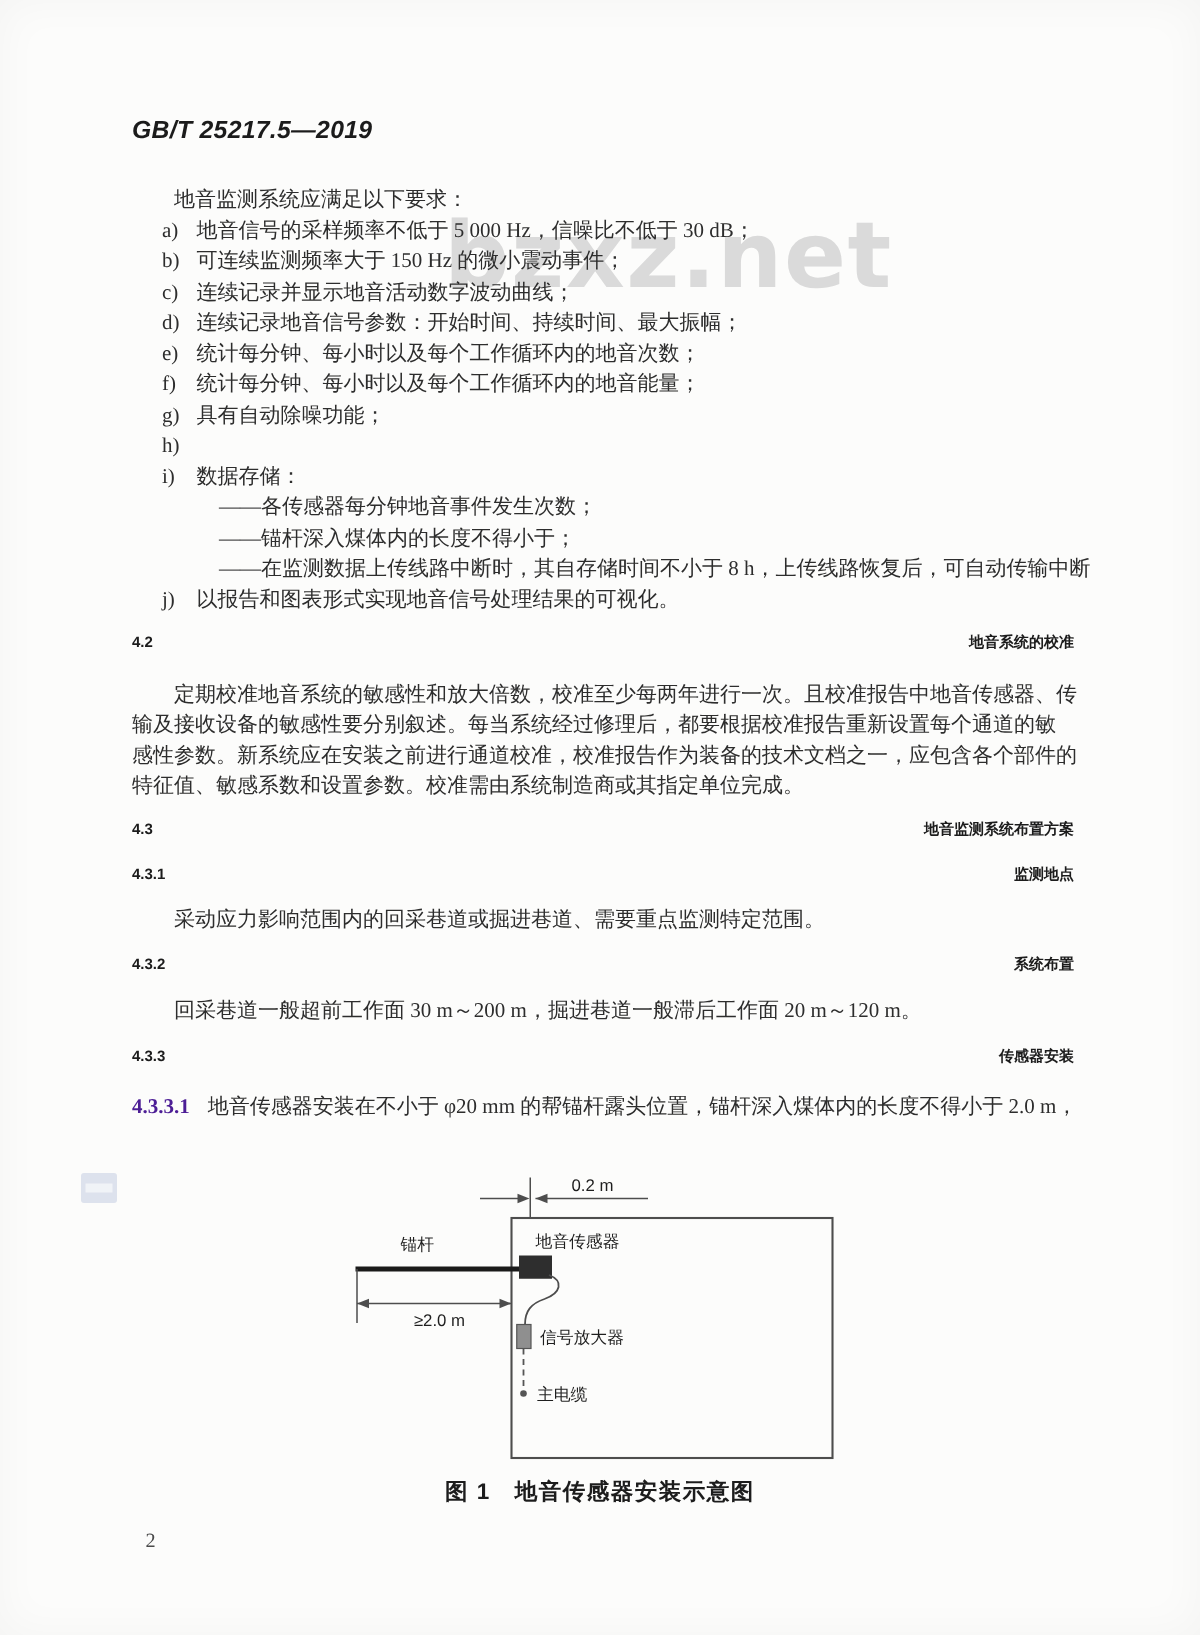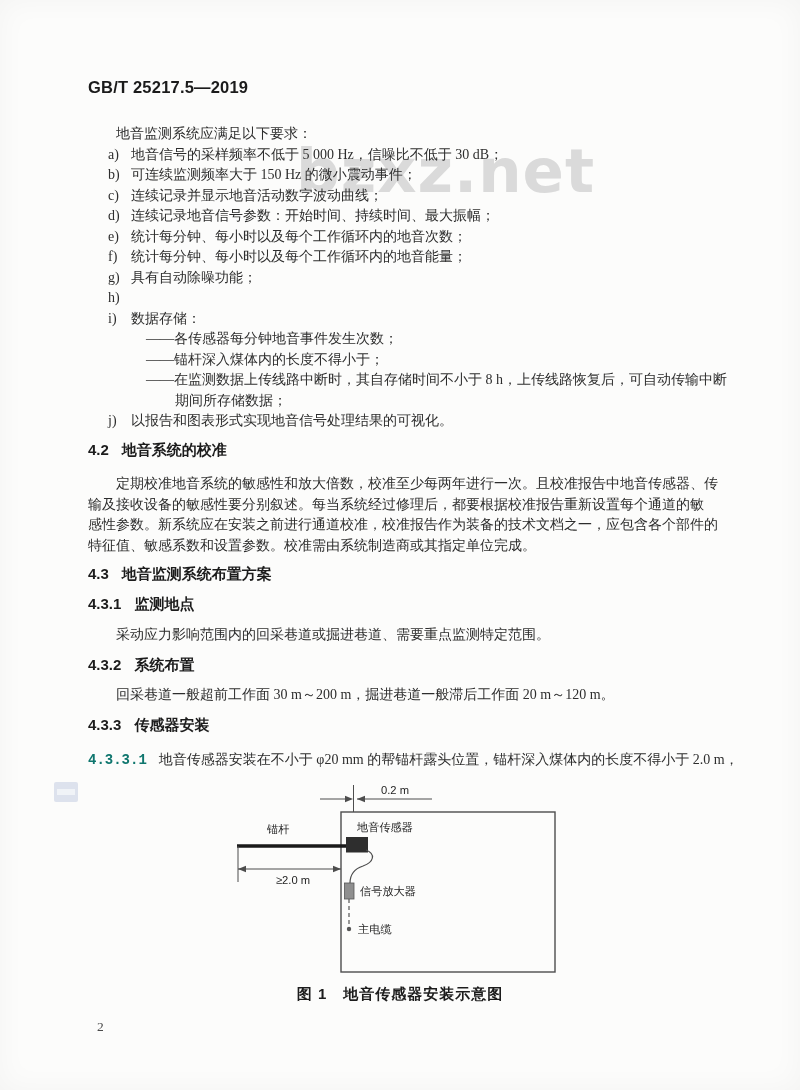--- a/index.html
+++ b/index.html
@@ -7,21 +7,21 @@
   .page {
     position:relative; width:800px; height:1090px;
     background:#fcfcfb; overflow:hidden;
     font-family:"Liberation Serif","DejaVu Serif",serif;
     color:#2d2d2d;
     box-shadow: inset 0 0 30px rgba(0,0,0,0.035);
   }
   .doc-header {
     position:absolute; left:88px; top:78px; z-index:2;
     font-family:"Liberation Sans","DejaVu Sans",sans-serif;
-    font-weight:bold; font-size:16.5px; color:#1b1b1b; letter-spacing:0.2px;
+    font-weight:bold; font-size:16.5px; color:#1b1b1b; letter-spacing:0.2px;font-style:italic;
   }
   .watermark {
     position:absolute; left:296px; top:140px; z-index:0;
     font-family:"DejaVu Sans","Liberation Sans",sans-serif;
     font-weight:800; font-size:61px; line-height:1;
     color:#d7d7d7; letter-spacing:1px; opacity:0.9;
   }
   .logo-wm {
     position:absolute; left:54px; top:782px; width:24px; height:20px;
     background:#c4cde2; opacity:0.55; border-radius:2px; z-index:1;
@@ -33,26 +33,26 @@
   }
   .p   { white-space:nowrap; }
   .ind { text-indent:28px; }
   .li  { display:flex; white-space:nowrap; }
   .li-lab { flex:none; width:23px; margin-left:20px; }
   .dash1 { margin-left:58px; white-space:nowrap; }
   .dash2 { margin-left:87px; white-space:nowrap; }
   .h {
     display:flex; white-space:nowrap;
     font-family:"Liberation Sans","DejaVu Sans",sans-serif;
-    font-weight:bold; font-size:15px; color:#1c1c1c;
+    font-weight:bold; font-size:10px; color:#1c1c1c;justify-content:space-between;
   }
   .hnum { flex:none; margin-right:13px; }
   .bnum {
-    font-family:Liberation Mono, monospace;
-    font-weight:bold; color:#0f766e; margin-right:12px;text-align:right;
+    font-family:Liberation Serif, serif;
+    font-weight:bold; color:#4c1d95; margin-right:12px;text-align:right;
   }
   .mt8  { margin-top:8px; }
   .mt9  { margin-top:9.5px; }
   .mt10 { margin-top:10px; }
   .mt14 { margin-top:14px; }
   .figure-svg { position:absolute; left:220px; top:782px; z-index:2; }
   .figure-svg text {
     font-family:"Liberation Sans","DejaVu Sans",sans-serif;
     font-size:11.2px; fill:#1e1e1e;
   }
@@ -115,21 +115,20 @@
       <span class="li-lab">h)</span>
     </div>
     <div class="li">
       <span class="li-lab">i)</span>
       <span>数据存储：</span>
     </div>
 
     <div class="dash1">——各传感器每分钟地音事件发生次数；</div>
     <div class="dash1">——锚杆深入煤体内的长度不得小于；</div>
     <div class="dash1">——在监测数据上传线路中断时，其自存储时间不小于 8 h，上传线路恢复后，可自动传输中断</div>
-    <div class="dash2">期间所存储数据；</div>
 
     <div class="li">
       <span class="li-lab">j)</span>
       <span>以报告和图表形式实现地音信号处理结果的可视化。</span>
     </div>
 
     <div class="h mt8">
       <span class="hnum">4.2</span>
       <span>地音系统的校准</span>
     </div>

